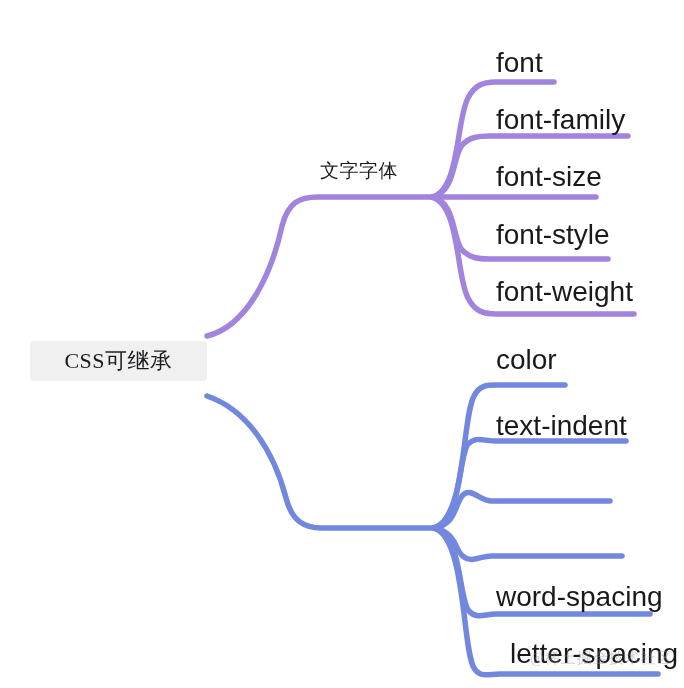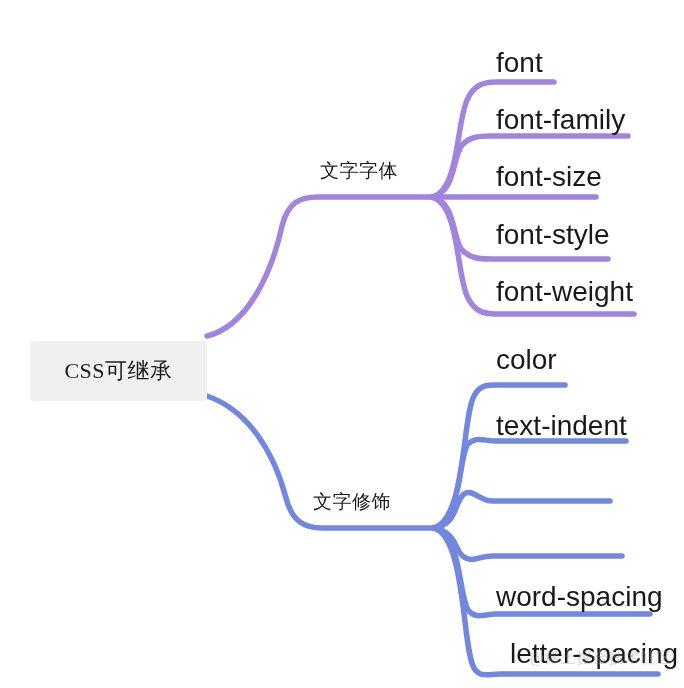--- a/index.html
+++ b/index.html
@@ -21,21 +21,21 @@
     top: 0;
     width: 684px;
     height: 688px;
     pointer-events: none;
   }
   .root-node {
     position: absolute;
     left: 30px;
     top: 341px;
     width: 177px;
-    height: 60px;
+    height: 40px;
     background: #f0f0f0;
     border-radius: 4px;
     display: flex;
     align-items: center;
     justify-content: center;
     box-sizing: border-box;
   }
   .root-label {
     font-size: 22px;
     color: #1b1b1f;
@@ -95,21 +95,20 @@
       <path stroke="#7287de" d="M 434 528 C 466 538 462 648 474 668 C 480 678 488 674 500 674 L 658 674"></path>
     </g>
   </svg>
 
   <div class="root-node">
     <span class="root-label">CSS可继承</span>
   </div>
 
   <div class="branch-label" style="left:320px; top:158px;text-align:center;">文字字体</div>
 
-  <div class="branch-label" style="left:313px; top:489px;">文字修饰</div>
 
   <div class="leaf-label" style="left:496px; top:47px;">font</div>
   <div class="leaf-label" style="left:496px; top:104px;">font-family</div>
   <div class="leaf-label" style="left:496px; top:161px;">font-size</div>
   <div class="leaf-label" style="left:496px; top:219px;">font-style</div>
   <div class="leaf-label" style="left:496px; top:276px;">font-weight</div>
 
   <div class="leaf-label" style="left:496px; top:344px;">color</div>
   <div class="leaf-label" style="left:496px; top:410px;">text-indent</div>
   <div class="leaf-label" style="left:496px; top:581px;">word-spacing</div>

